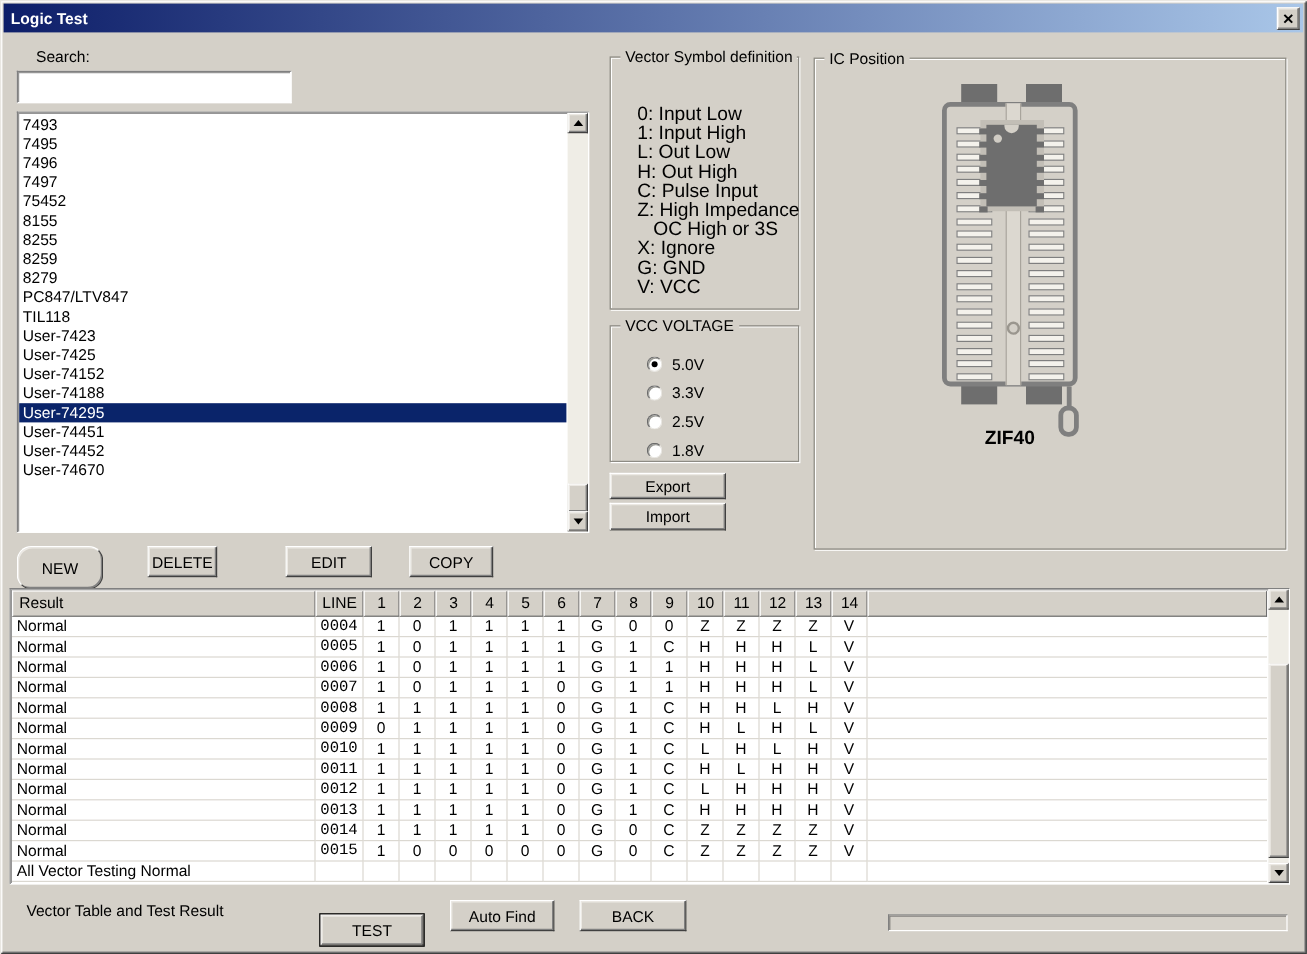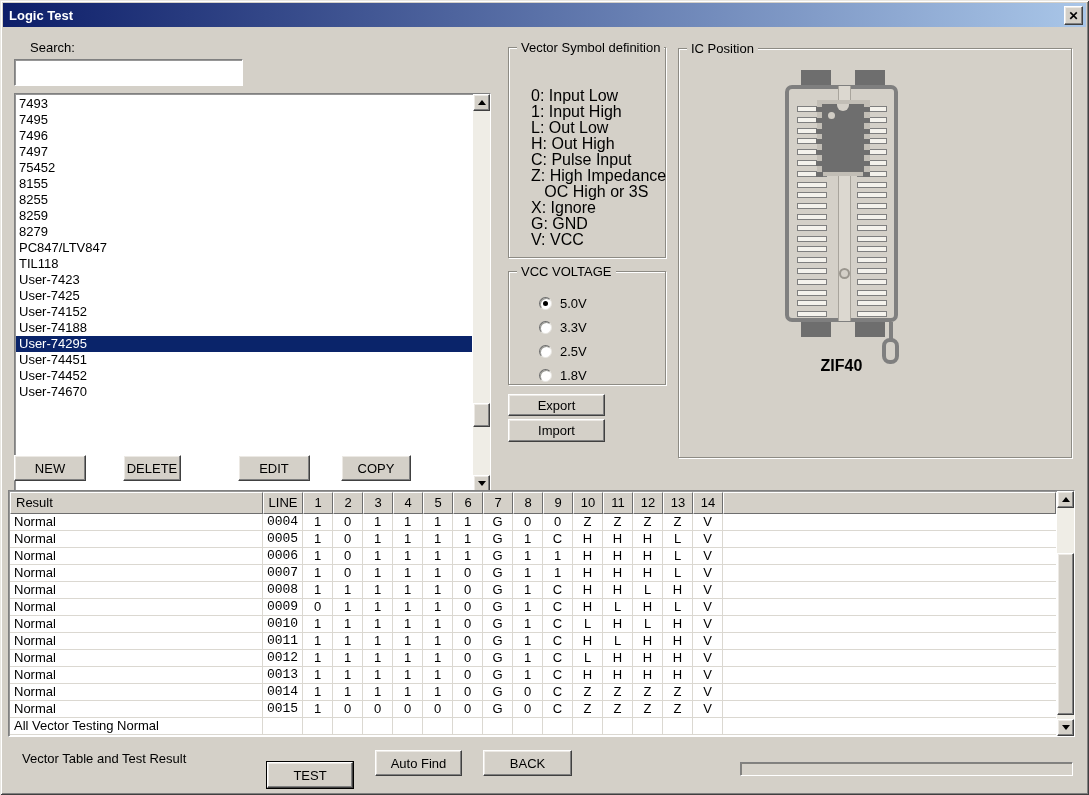--- a/index.html
+++ b/index.html
@@ -38,21 +38,21 @@
   }
   .groupbox {
     position:absolute; border:1px solid #8d8b84;
     box-shadow: inset 1px 1px 0 #ffffff, 1px 1px 0 #ffffff;
   }
   .groupbox-label { position:absolute; top:-8px; left:8px; background:#d4d0c8; padding:0 4px; font-size:13px; }
   .label { position:absolute; font-size:13px; }
   
   #search-input { position:absolute; left:14px; top:59px; width:229px; height:27px; background:#fff;
     font-family:"Liberation Sans",sans-serif; font-size:13px; padding:0 4px; outline:none; }
-  #device-list { position:absolute; left:14px; top:93px; width:477px; height:400px; background:#fff; overflow:hidden; }
+  #device-list { position:absolute; left:14px; top:93px; width:477px; height:351px; background:#fff; overflow:hidden; }
   #list-inner { position:absolute; left:1px; top:2px; right:18px; bottom:1px; }
   .list-item { height:16px; line-height:16px; padding-left:3px; white-space:nowrap; }
   .list-item.selected { background:#0a246a; color:#fff; }
   
   .vscroll { position:absolute; right:0; top:0; bottom:0; width:17px; background:#efede6; }
   .sb-btn { position:absolute; left:0; width:17px; height:17px; display:flex; align-items:center; justify-content:center; }
   .sb-up { top:0; } .sb-down { bottom:0; }
   .tri-up { width:0;height:0;border-left:4px solid transparent;border-right:4px solid transparent;border-bottom:5px solid #000; }
   .tri-down { width:0;height:0;border-left:4px solid transparent;border-right:4px solid transparent;border-top:5px solid #000; }
   .sb-thumb { position:absolute; left:0; width:17px; }
@@ -141,21 +141,21 @@
       <div class="sb-btn sb-up raised">
           <div class="tri-up"></div>
         </div>
       <div class="sb-thumb raised" style="top:309px; height:24px;"></div>
       <div class="sb-btn sb-down raised">
           <div class="tri-down"></div>
         </div>
     </div>
   </div>
 
-  <div class="btn raised" style="left:14px; top:455px; width:72px; height:26px;">NEW</div>
+  <div class="btn raised" style="left:14px; top:455px; width:72px; height:36px;border-radius:12px;">NEW</div>
   <div class="btn raised" style="left:123px; top:455px; width:58px; height:26px;">DELETE</div>
   <div class="btn raised" style="left:238px; top:455px; width:72px; height:26px;">EDIT</div>
   <div class="btn raised" style="left:341px; top:455px; width:70px; height:26px;">COPY</div>
 
   <div class="groupbox" style="left:508px; top:47px; width:158px; height:211px;">
     <div class="groupbox-label">Vector Symbol definition</div>
     <div style="position:absolute; left:22px; top:40px;">
         <div class="vs-line">0: Input Low</div>
         <div class="vs-line">1: Input High</div>
         <div class="vs-line">L: Out Low</div>

